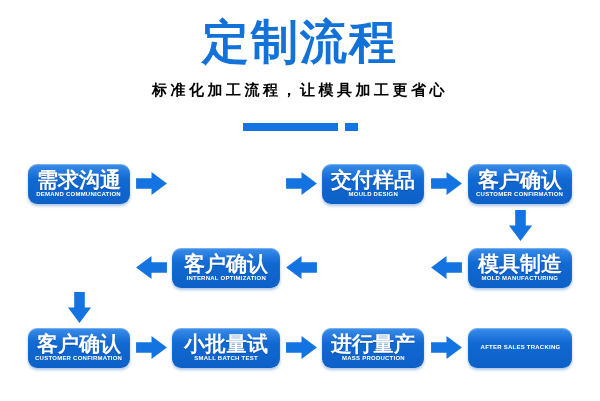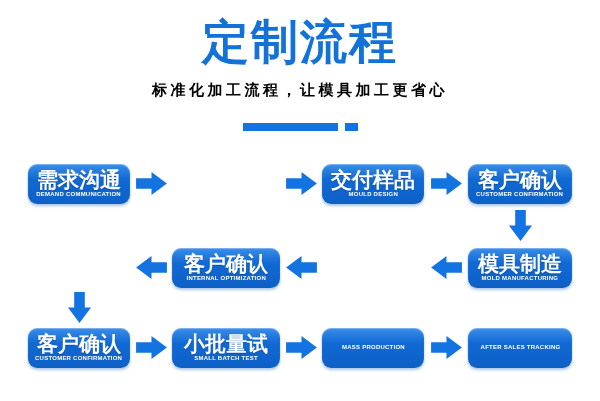--- a/index.html
+++ b/index.html
@@ -143,20 +143,21 @@
   <div class="box" style="grid-column:3;grid-row:5">
     <div class="zh">小批量试</div>
     <div class="en">SMALL BATCH TEST</div>
   </div>
   <div class="harrow" style="grid-column:4;grid-row:5">
     <svg viewBox="0 0 32 28">
         <polygon class="arrow-fill" points="0,8.5 16,8.5 16,2 32,14 16,26 16,19.5 0,19.5"></polygon>
       </svg>
   </div>
   <div class="box" style="grid-column:5;grid-row:5">
+    <div class="zh">进行量产</div>
     <div class="en">MASS PRODUCTION</div>
   </div>
   <div class="harrow" style="grid-column:6;grid-row:5">
     <svg viewBox="0 0 32 28">
         <polygon class="arrow-fill" points="0,8.5 16,8.5 16,2 32,14 16,26 16,19.5 0,19.5"></polygon>
       </svg>
   </div>
   <div class="box" style="grid-column:7;grid-row:5">
     <div class="en">AFTER SALES TRACKING</div>
   </div>

